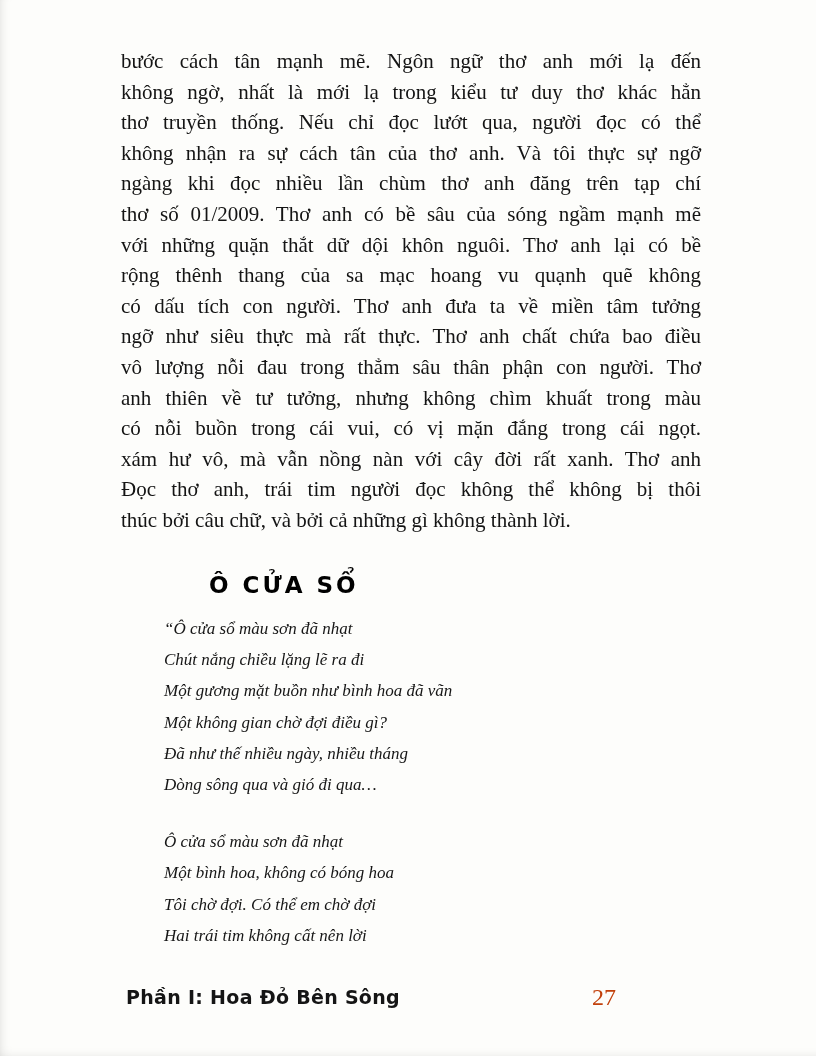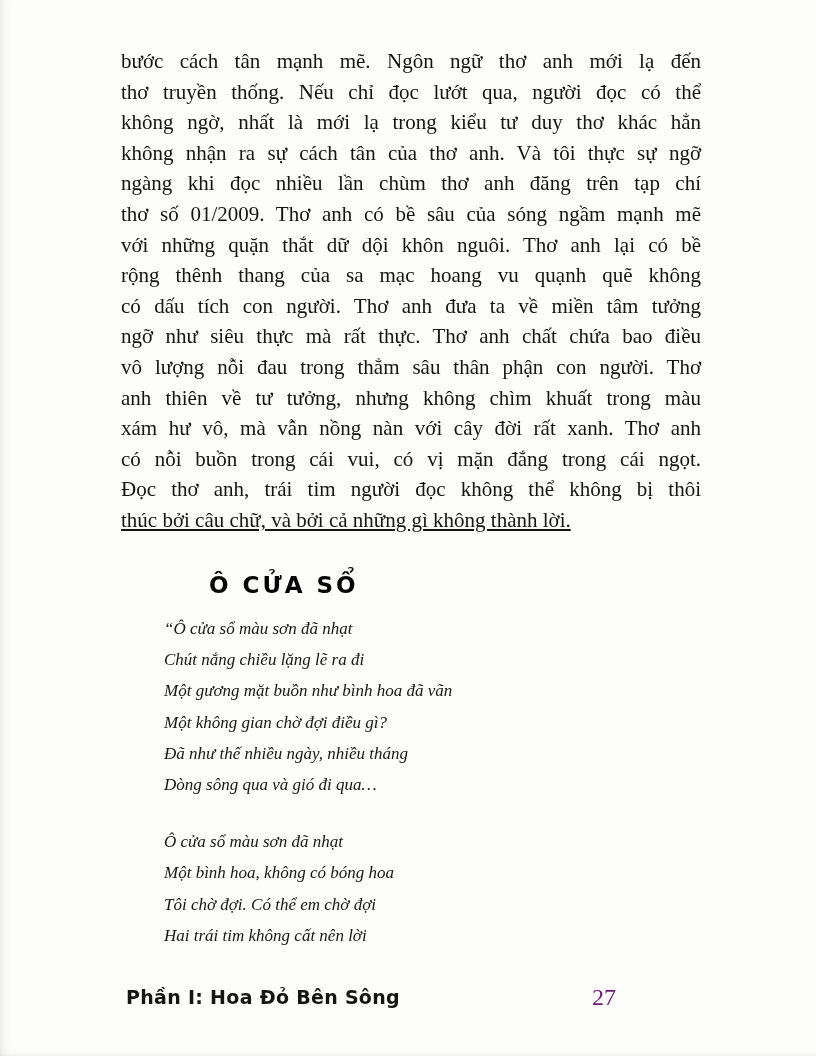--- a/index.html
+++ b/index.html
@@ -29,21 +29,20 @@
     color: #141414;
   }
   .bline {
     text-align: justify;
     text-align-last: justify;
     white-space: normal;
   }
   .bline.last {
     text-align: left;
     text-align-last: left;
-    text-decoration: underline;
   }
 
   
   .poem-title {
     position: absolute;
     left: 209px;
     top: 572px;
     font-family: "DejaVu Sans", sans-serif;
     font-weight: 700;
     font-size: 23px;
@@ -80,43 +79,43 @@
     font-size: 19px;
     letter-spacing: 0.3px;
     color: #151515;
   }
   .page-number {
     position: absolute;
     right: 100px;
     top: 0;
     font-family: "Liberation Serif", serif;
     font-size: 24px;
-    color: #701a75;
+    color: #c2410c;
   }
 </style>
 </head>
 <body>
 
 <div class="page">
 
   <div class="body-text">
     <div class="bline">bước cách tân mạnh mẽ. Ngôn ngữ thơ anh mới lạ đến</div>
+    <div class="bline">không ngờ, nhất là mới lạ trong kiểu tư duy thơ khác hẳn</div>
     <div class="bline">thơ truyền thống. Nếu chỉ đọc lướt qua, người đọc có thể</div>
-    <div class="bline">không ngờ, nhất là mới lạ trong kiểu tư duy thơ khác hẳn</div>
     <div class="bline">không nhận ra sự cách tân của thơ anh. Và tôi thực sự ngỡ</div>
     <div class="bline">ngàng khi đọc nhiều lần chùm thơ anh đăng trên tạp chí</div>
     <div class="bline">thơ số 01/2009. Thơ anh có bề sâu của sóng ngầm mạnh mẽ</div>
     <div class="bline">với những quặn thắt dữ dội khôn nguôi. Thơ anh lại có bề</div>
     <div class="bline">rộng thênh thang của sa mạc hoang vu quạnh quẽ không</div>
     <div class="bline">có dấu tích con người. Thơ anh đưa ta về miền tâm tưởng</div>
     <div class="bline">ngỡ như siêu thực mà rất thực. Thơ anh chất chứa bao điều</div>
     <div class="bline">vô lượng nỗi đau trong thẳm sâu thân phận con người. Thơ</div>
     <div class="bline">anh thiên về tư tưởng, nhưng không chìm khuất trong màu</div>
+    <div class="bline">có nỗi buồn trong cái vui, có vị mặn đắng trong cái ngọt.</div>
     <div class="bline">xám hư vô, mà vẫn nồng nàn với cây đời rất xanh. Thơ anh</div>
-    <div class="bline">có nỗi buồn trong cái vui, có vị mặn đắng trong cái ngọt.</div>
     <div class="bline">Đọc thơ anh, trái tim người đọc không thể không bị thôi</div>
     <div class="bline last">thúc bởi câu chữ, và bởi cả những gì không thành lời.</div>
   </div>
 
   <div class="poem-title">Ô CỬA SỔ</div>
 
   <div class="poem">
     <div class="stanza">
       <div class="pline">“Ô cửa sổ màu sơn đã nhạt</div>
       <div class="pline">Chút nắng chiều lặng lẽ ra đi</div>

